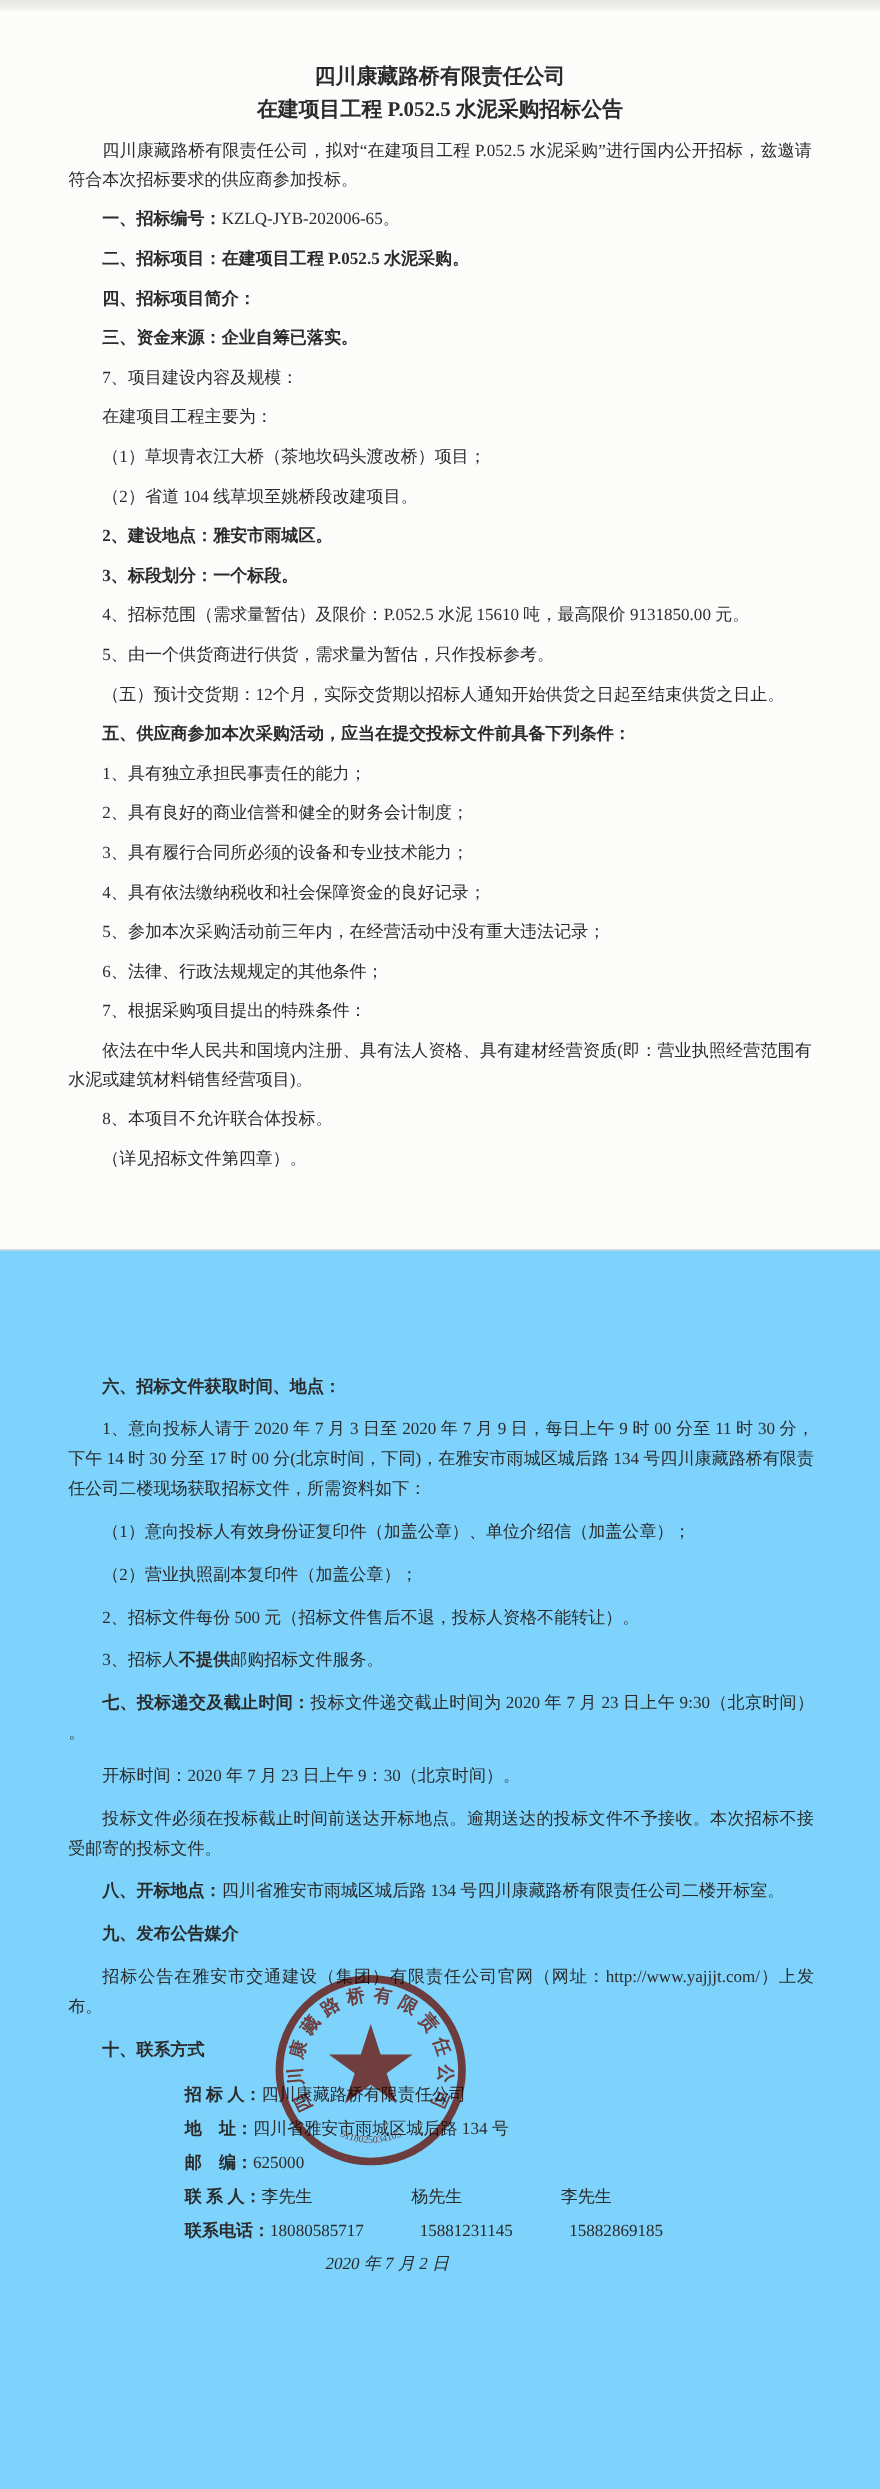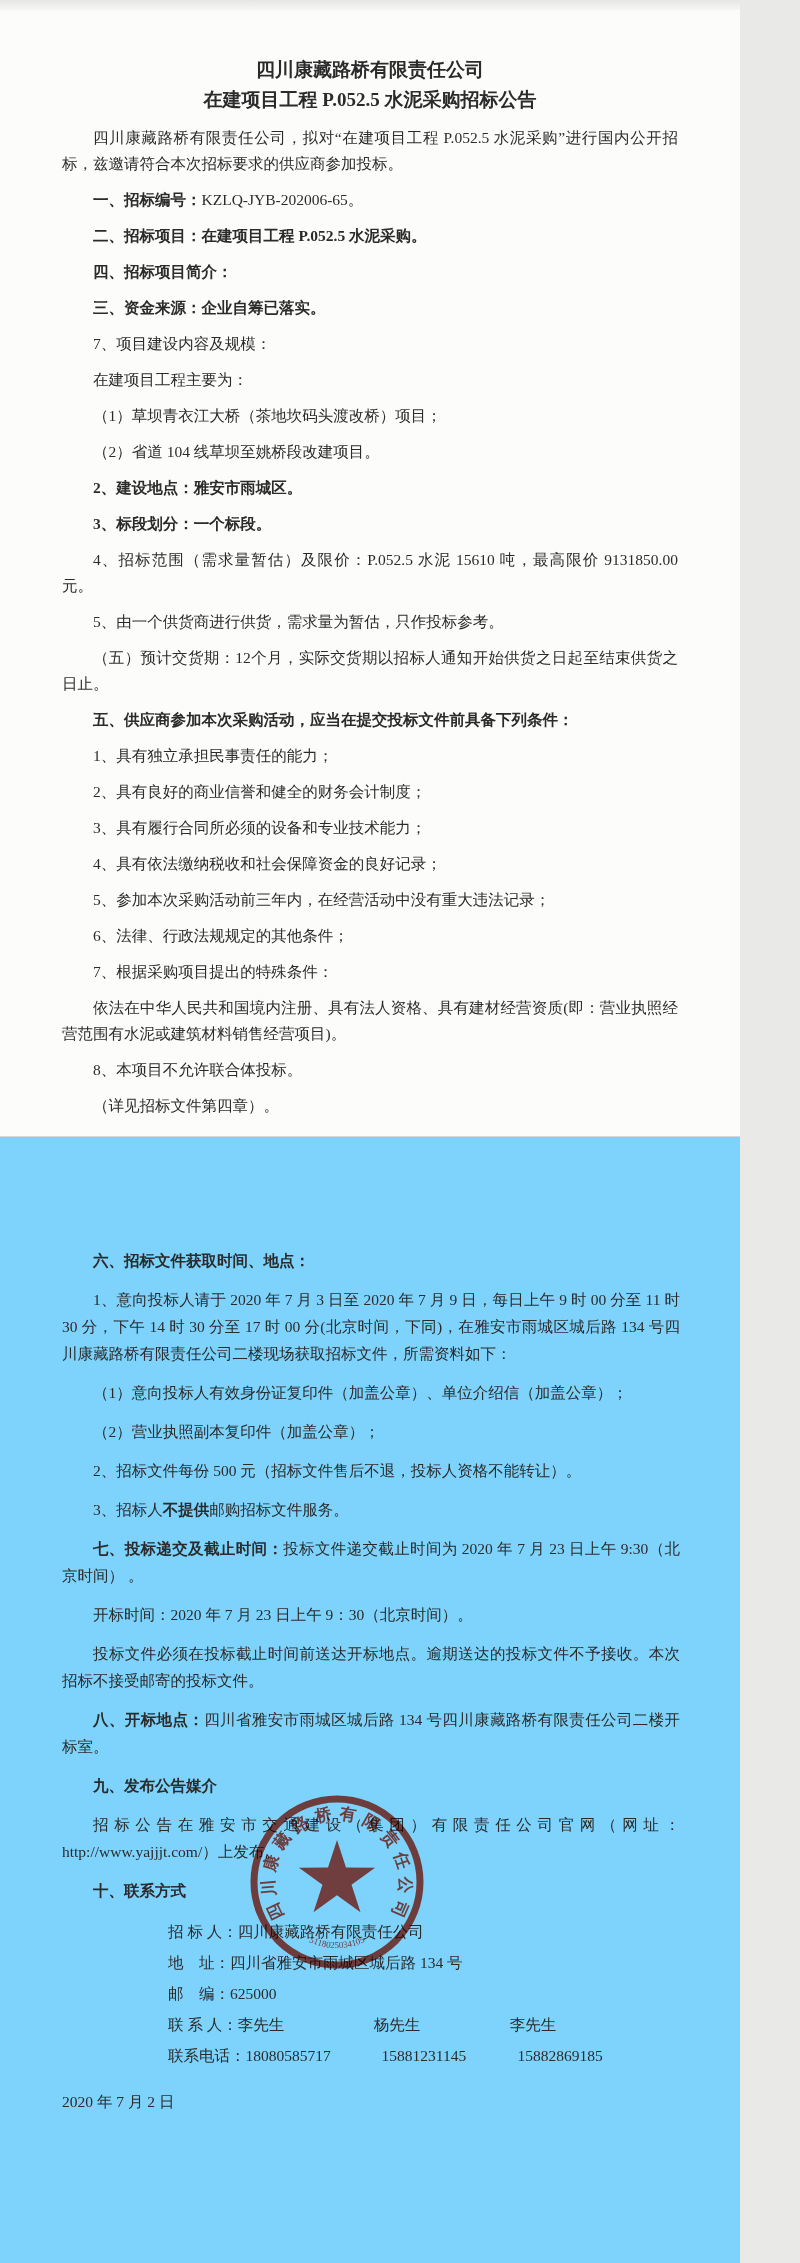--- a/index.html
+++ b/index.html
@@ -3,21 +3,21 @@
 <meta charset="utf-8">
 <style>
   html,body{margin:0;padding:0;}
   body{
     width:800px;
     background:#e9e9e7;
     font-family:"Liberation Serif","DejaVu Serif",serif;
     color:#2b2b2b;
     -webkit-font-smoothing:antialiased;
   }
-  .page{width:740px;position:relative;box-sizing:border-box;overflow:hidden;}
+  .page{width:800px;position:relative;box-sizing:border-box;overflow:hidden;}
   .page-1{
     height:1136px;
     background:#fcfcfb;
     padding:55px 62px 0 62px;
   }
   .page-1 .edge-top{
     position:absolute;top:0;left:0;right:0;height:10px;
     background:linear-gradient(#e6e6e4,#f6f6f4);
   }
   .page-2{
@@ -42,28 +42,28 @@
     text-align:justify;
   }
   .page-2 .para{line-height:27px;margin-bottom:12px;}
   .b{font-weight:bold;}
   .contact-block{
     margin-left:106px;
     margin-top:2px;
     font-size:15.5px;
   }
   .contact-row{display:flex;line-height:31px;}
-  .contact-label{white-space:pre;}
+  .contact-label{white-space:pre;font-weight:bold;}
   .contact-val{display:inline-block;min-width:136px;white-space:pre;}
   .date-line{
-    text-align:left;
+    text-align:center;
     padding-right:98px;
     font-size:15.5px;
     line-height:30px;
-    margin-top:16px;
+    font-style:italic;
   }
   .seal{
     position:absolute;
     left:247px;
     top:655px;
     width:180px;
     height:180px;
     mix-blend-mode:multiply;
     opacity:.92;
     pointer-events:none;

